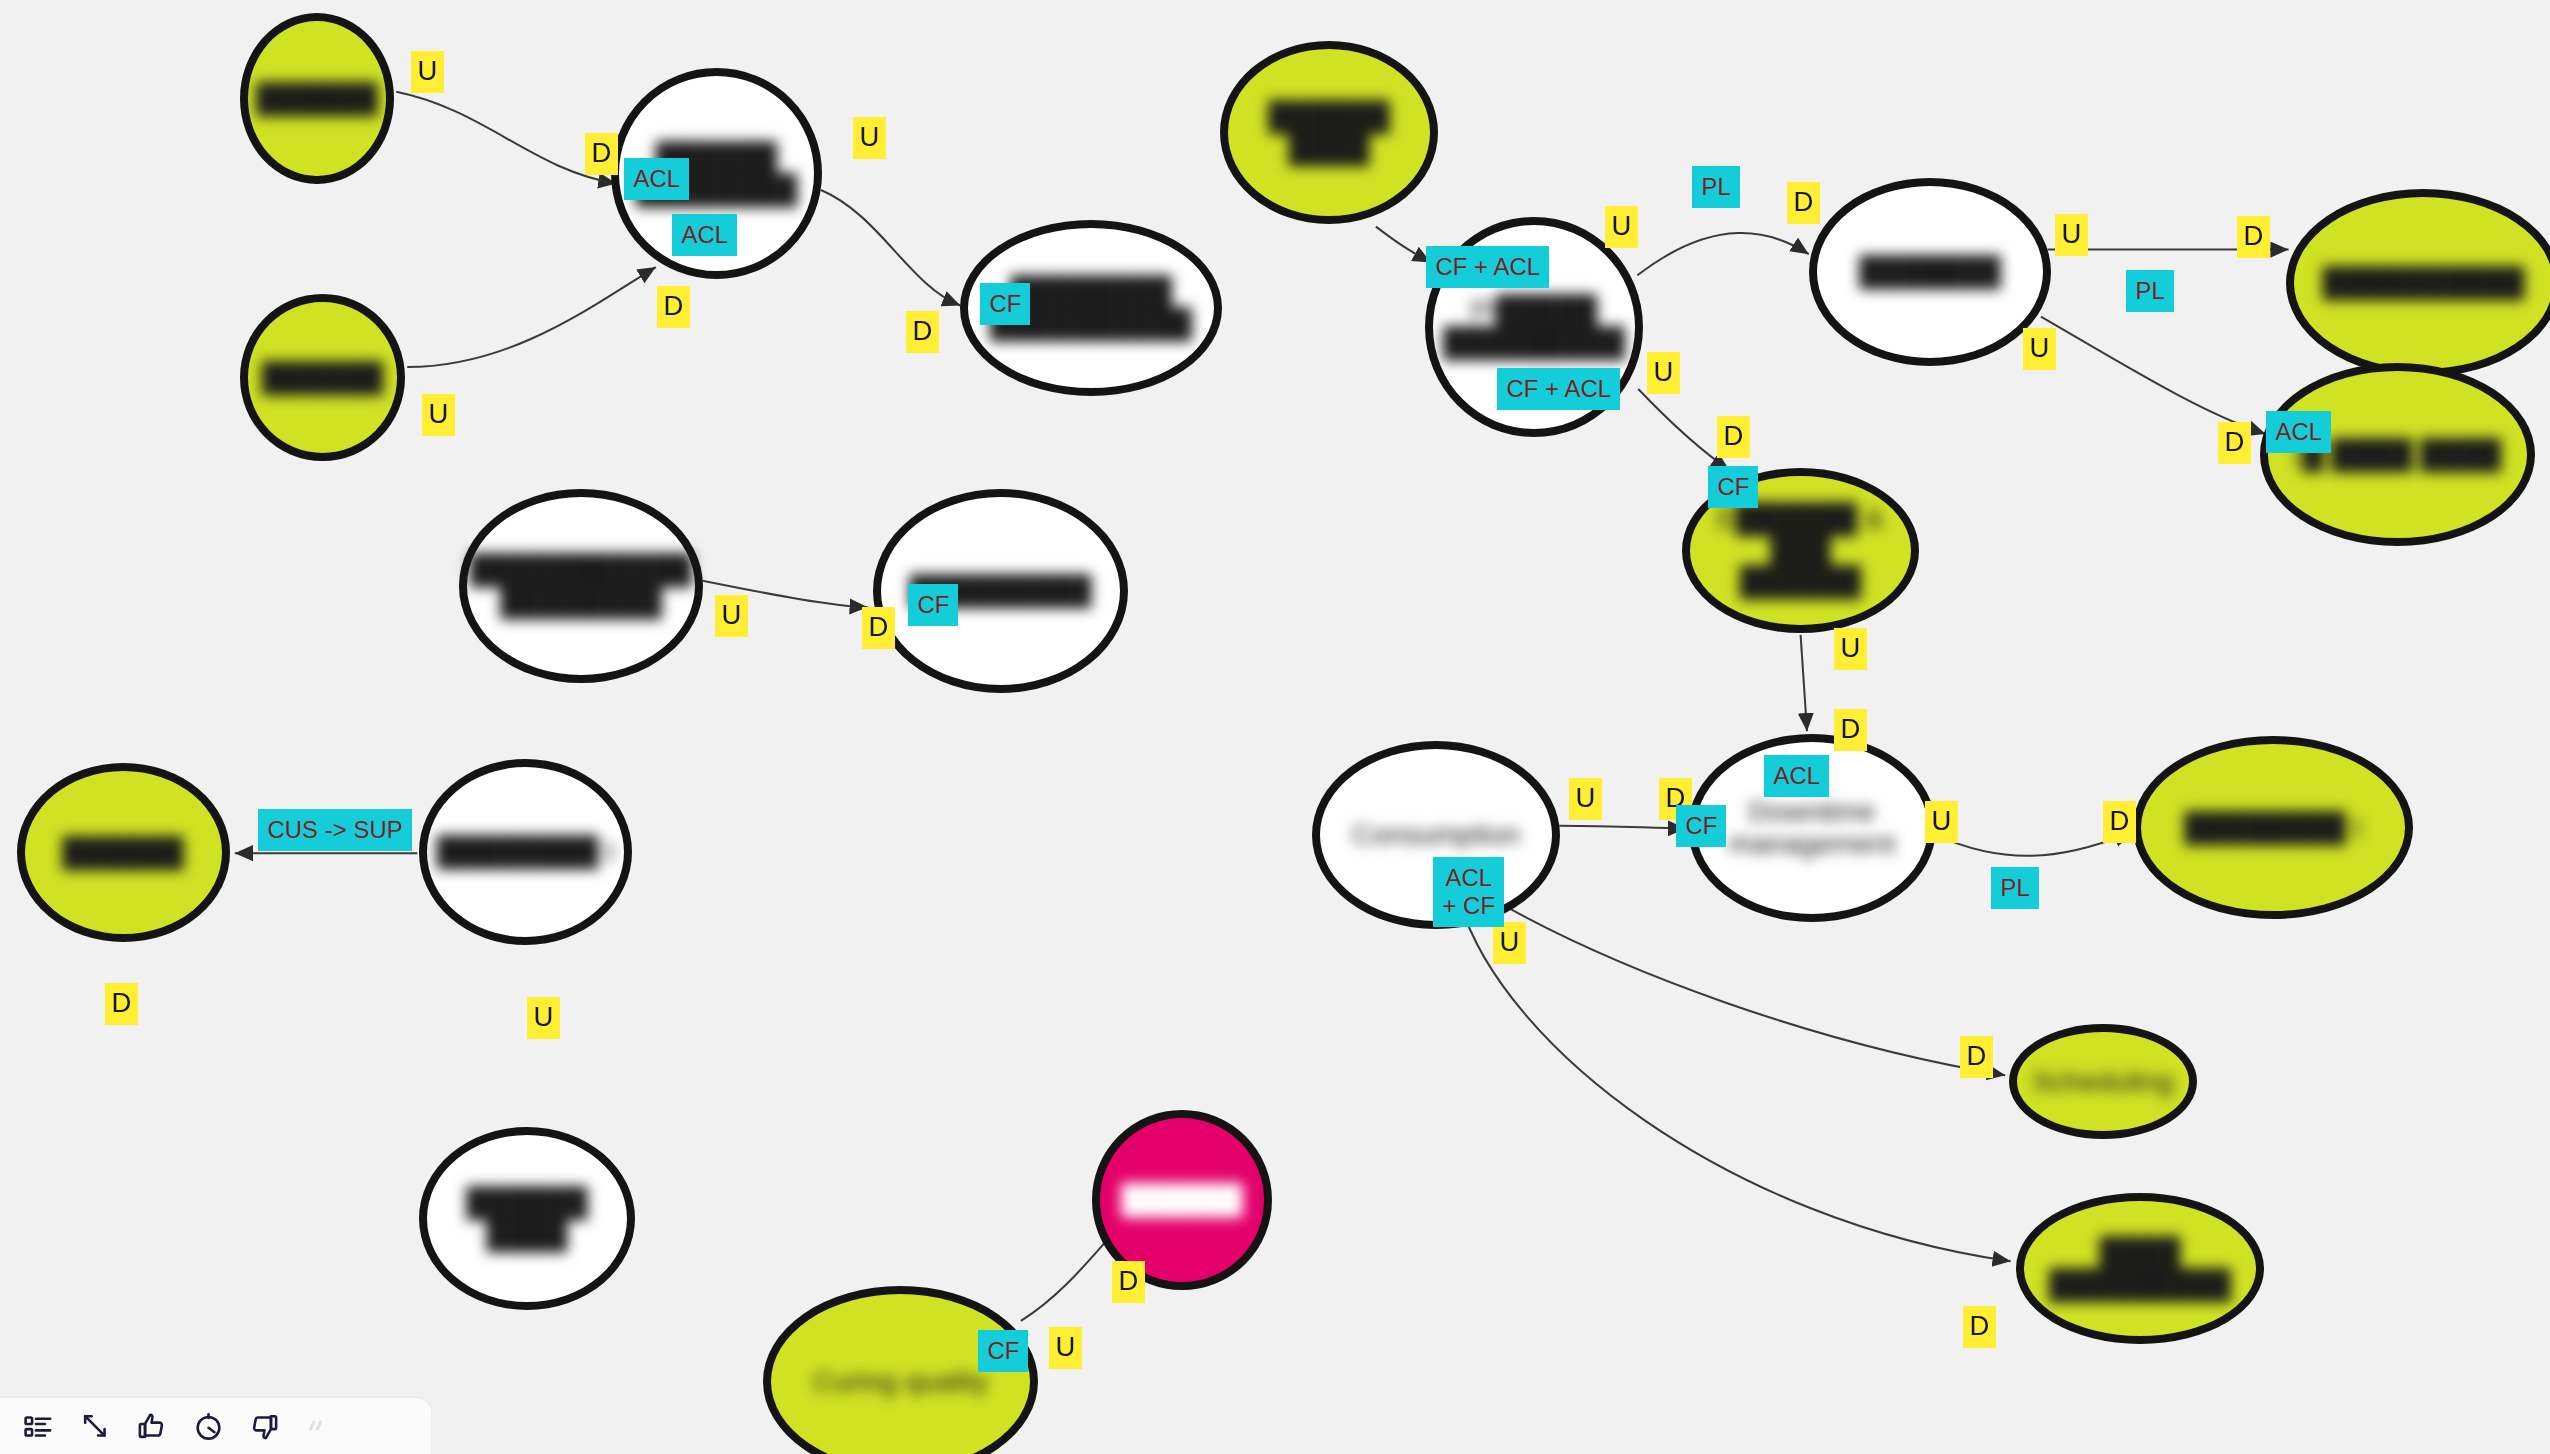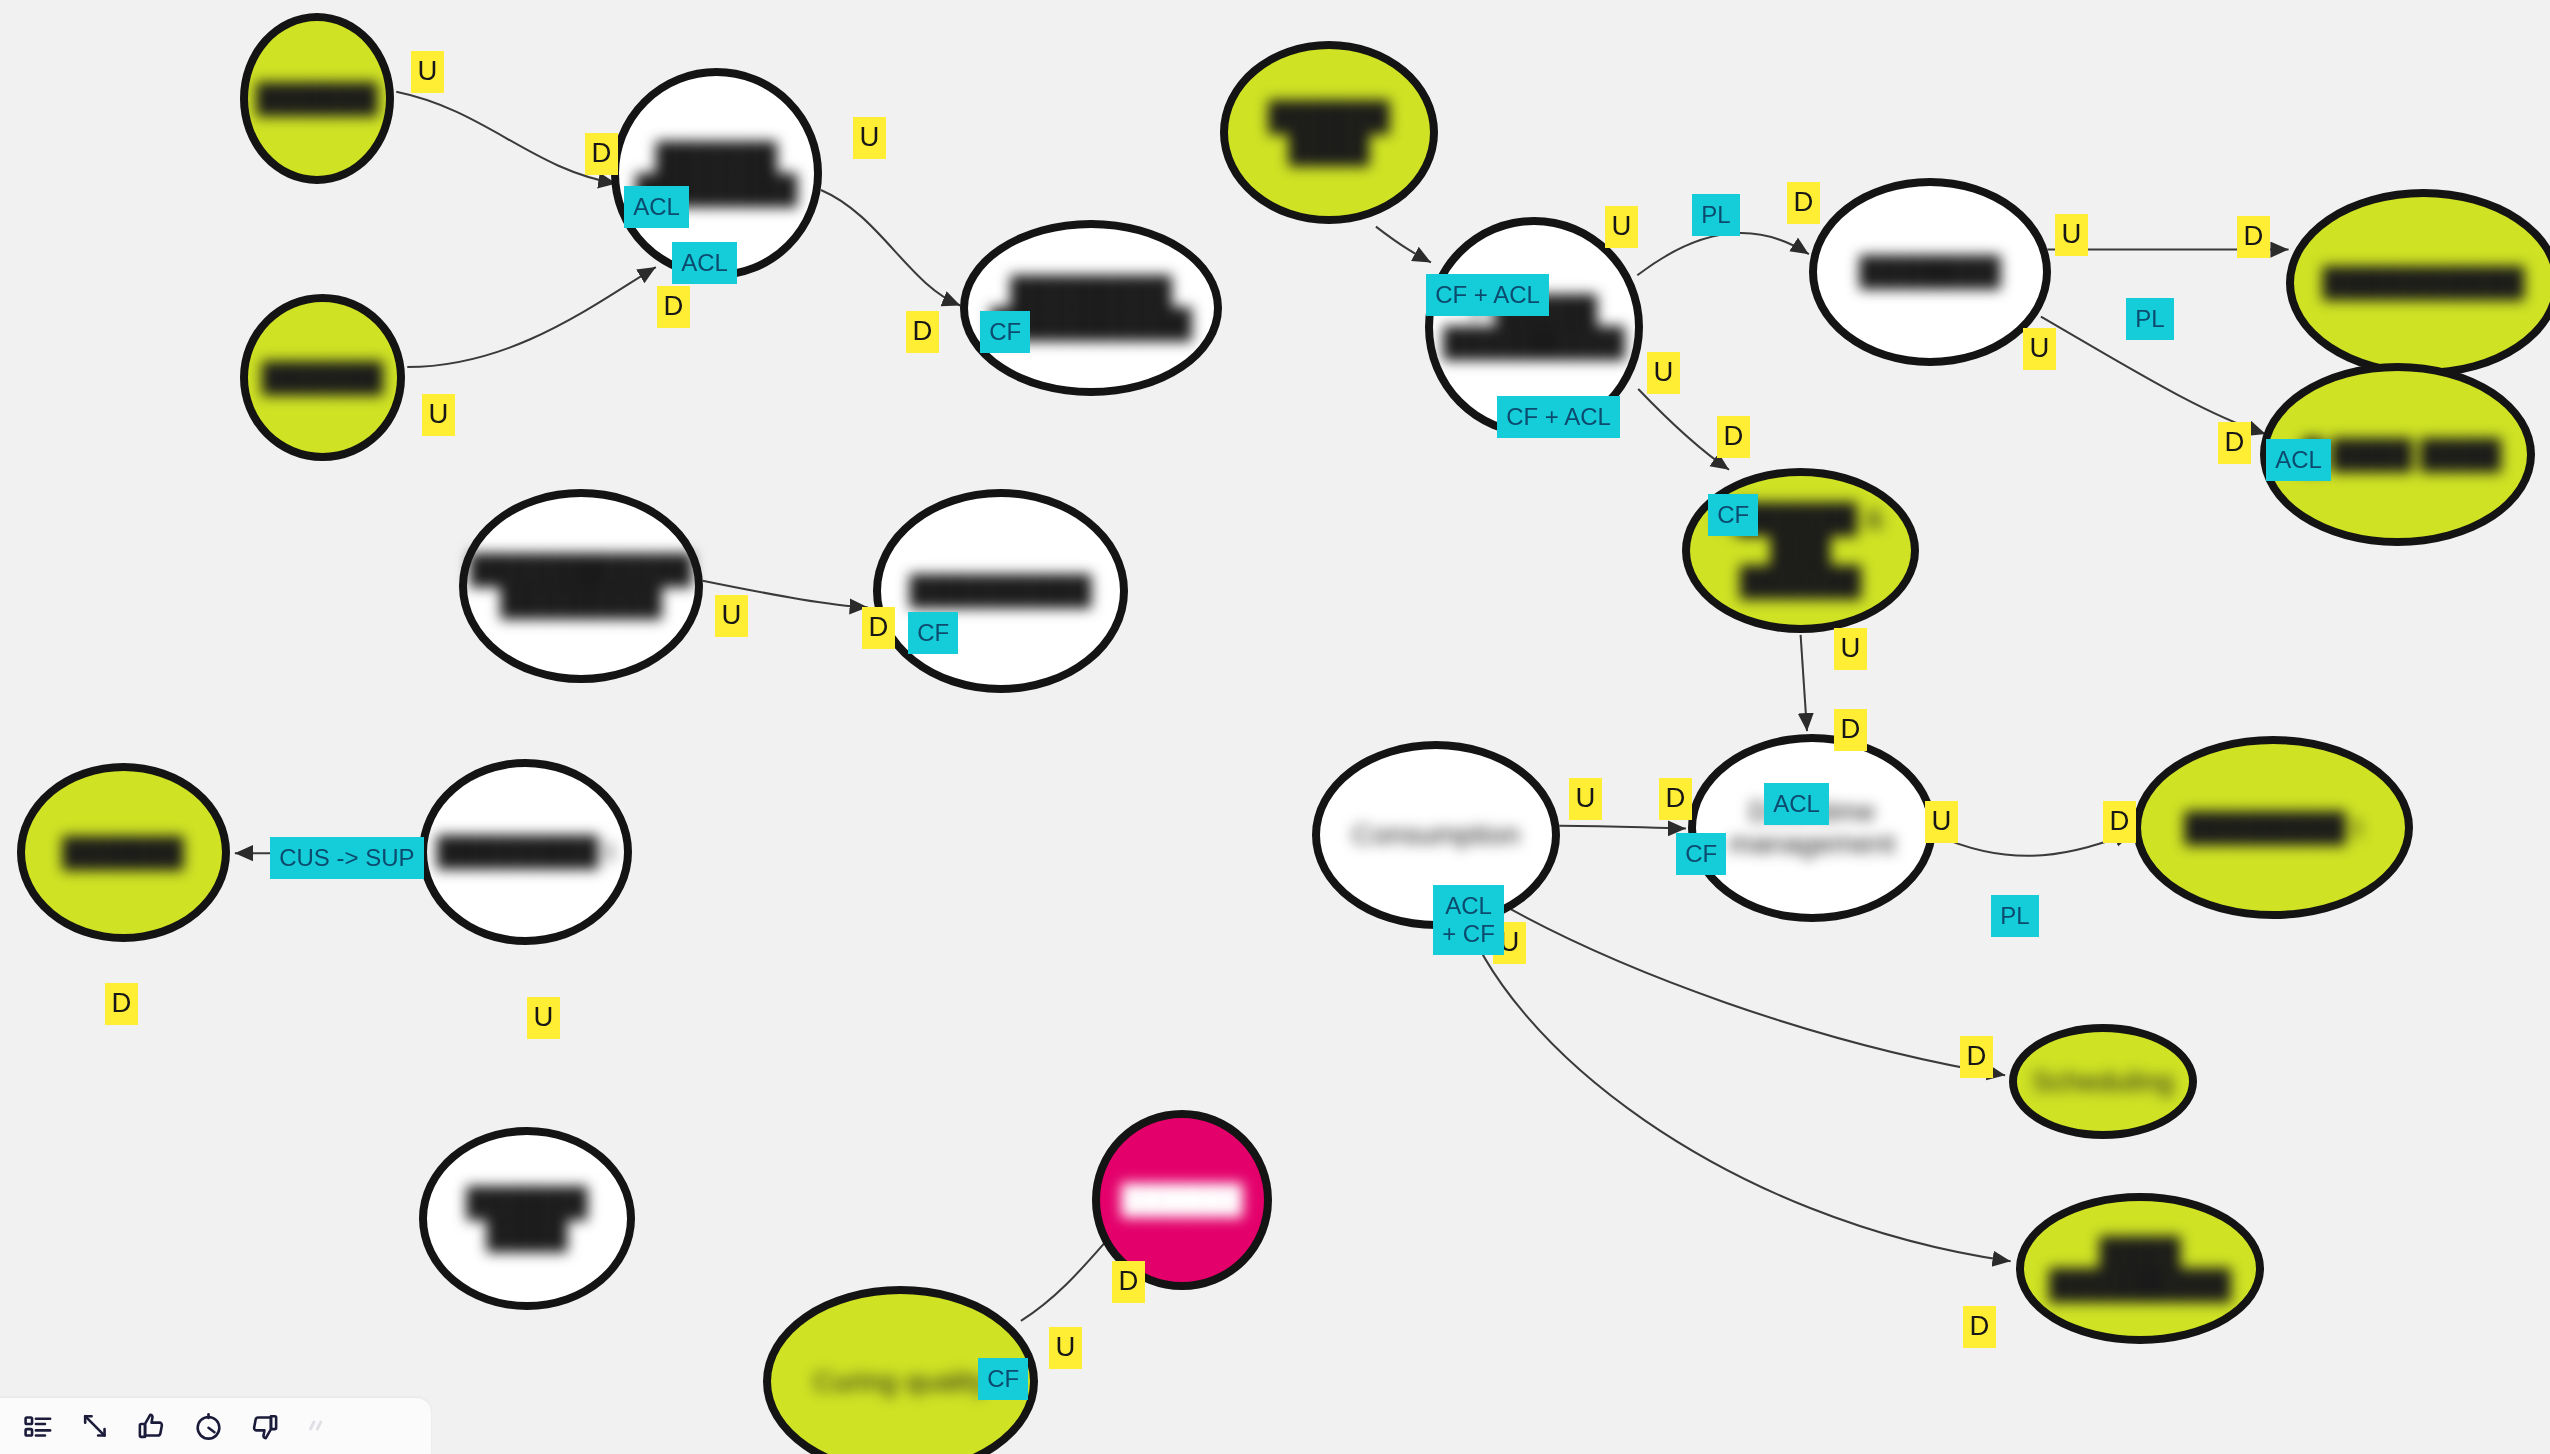--- a/index.html
+++ b/index.html
@@ -58,29 +58,28 @@
     padding: 6.4px 6.4px 8.3px 6.4px;
     z-index: 6;
     white-space: nowrap;
     user-select: none;
   }
 
   
   .tag-pattern {
     position: absolute;
     background: #14cdd9;
-    color: #0c4a6e;
+    color: #7f1d1d;
     font-size: 24px;
     line-height: 1.16;
     padding: 7.3px 9.2px;
     text-align: center;
     z-index: 7;
     white-space: pre-line;
     user-select: none;
-    margin-top: 28px;
   }
 
   
   #toolbar {
     position: absolute;
     left: 0; bottom: 0;
     width: 431px; height: 57px;
     background: #fbfbfc;
     border-top-right-radius: 14.7px;
     display: flex;
@@ -252,21 +251,21 @@
       <div class="tag-role" style="left: 2103px; top: 801px;">D</div>
       <div class="tag-role" style="left: 1493px; top: 922px;">U</div>
       <div class="tag-role" style="left: 1960px; top: 1036px;">D</div>
       <div class="tag-role" style="left: 1963px; top: 1306px;">D</div>
     </div>
   <div id="pattern-host">
       <div class="tag-pattern" style="left: 624px; top: 158px;">ACL</div>
       <div class="tag-pattern" style="left: 672px; top: 214px;">ACL</div>
       <div class="tag-pattern" style="left: 980px; top: 283px;">CF</div>
       <div class="tag-pattern" style="left: 908px; top: 584px;">CF</div>
-      <div class="tag-pattern" style="left: 270px; top: 809px;">CUS -&gt; SUP</div>
+      <div class="tag-pattern" style="left: 258px; top: 809px;">CUS -&gt; SUP</div>
       <div class="tag-pattern" style="left: 978px; top: 1330px;">CF</div>
       <div class="tag-pattern" style="left: 1692px; top: 166px;">PL</div>
       <div class="tag-pattern" style="left: 1426px; top: 246px;">CF + ACL</div>
       <div class="tag-pattern" style="left: 1497px; top: 368px;">CF + ACL</div>
       <div class="tag-pattern" style="left: 2126px; top: 270px;">PL</div>
       <div class="tag-pattern" style="left: 2266px; top: 411px;">ACL</div>
       <div class="tag-pattern" style="left: 1708px; top: 466px;">CF</div>
       <div class="tag-pattern" style="left: 1764px; top: 755px;">ACL</div>
       <div class="tag-pattern" style="left: 1676px; top: 805px;">CF</div>
       <div class="tag-pattern" style="left: 1433px; top: 857px;">ACL

